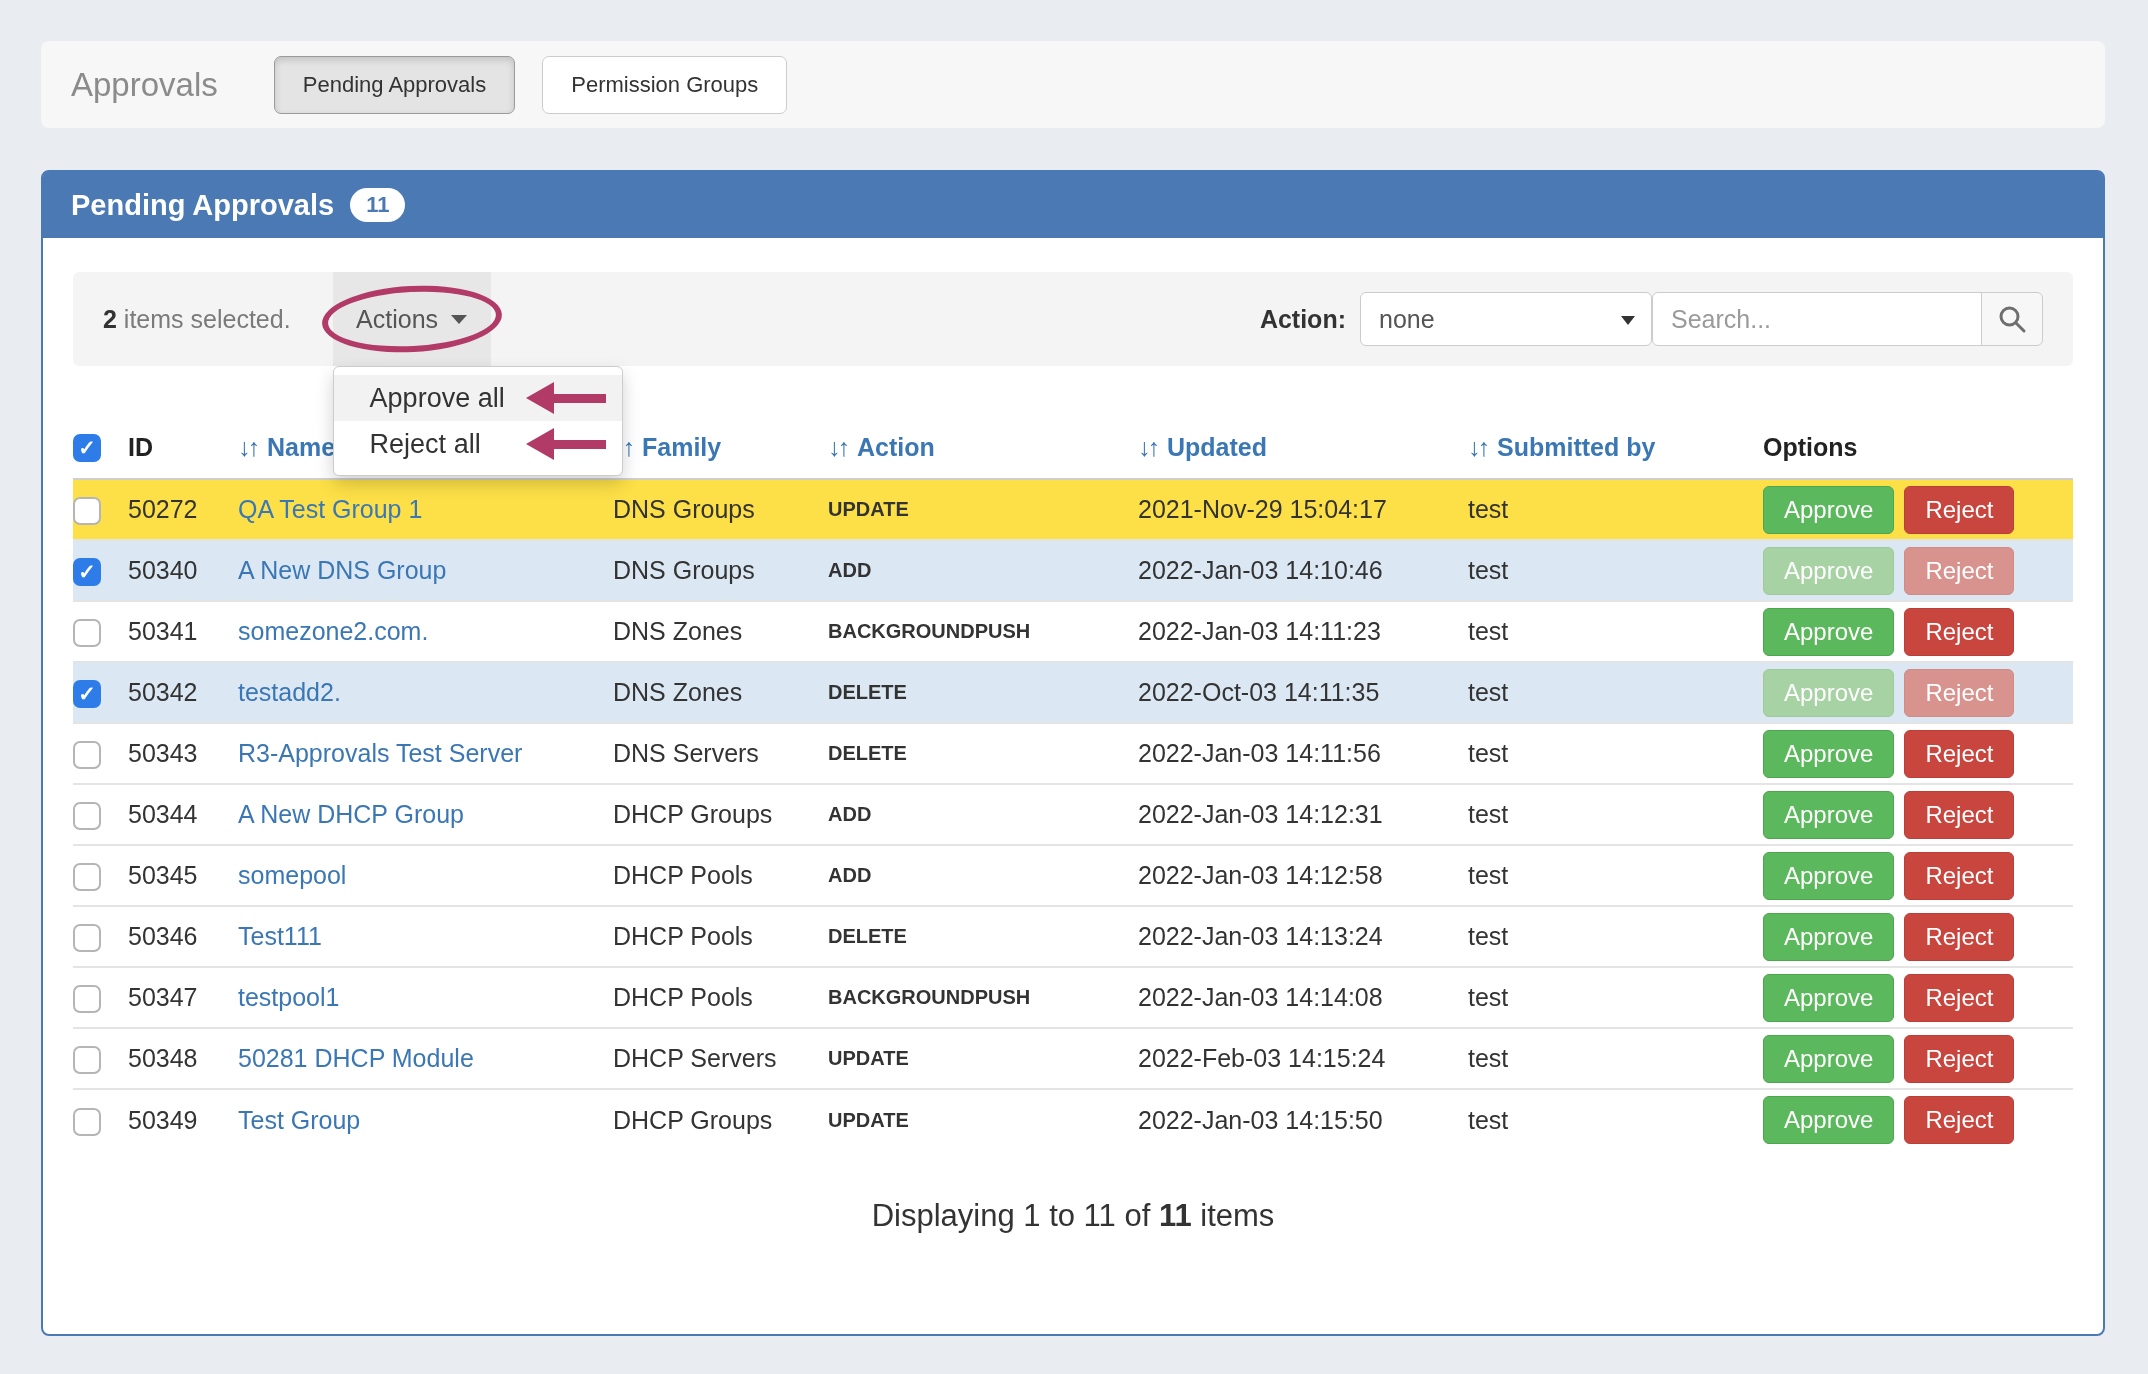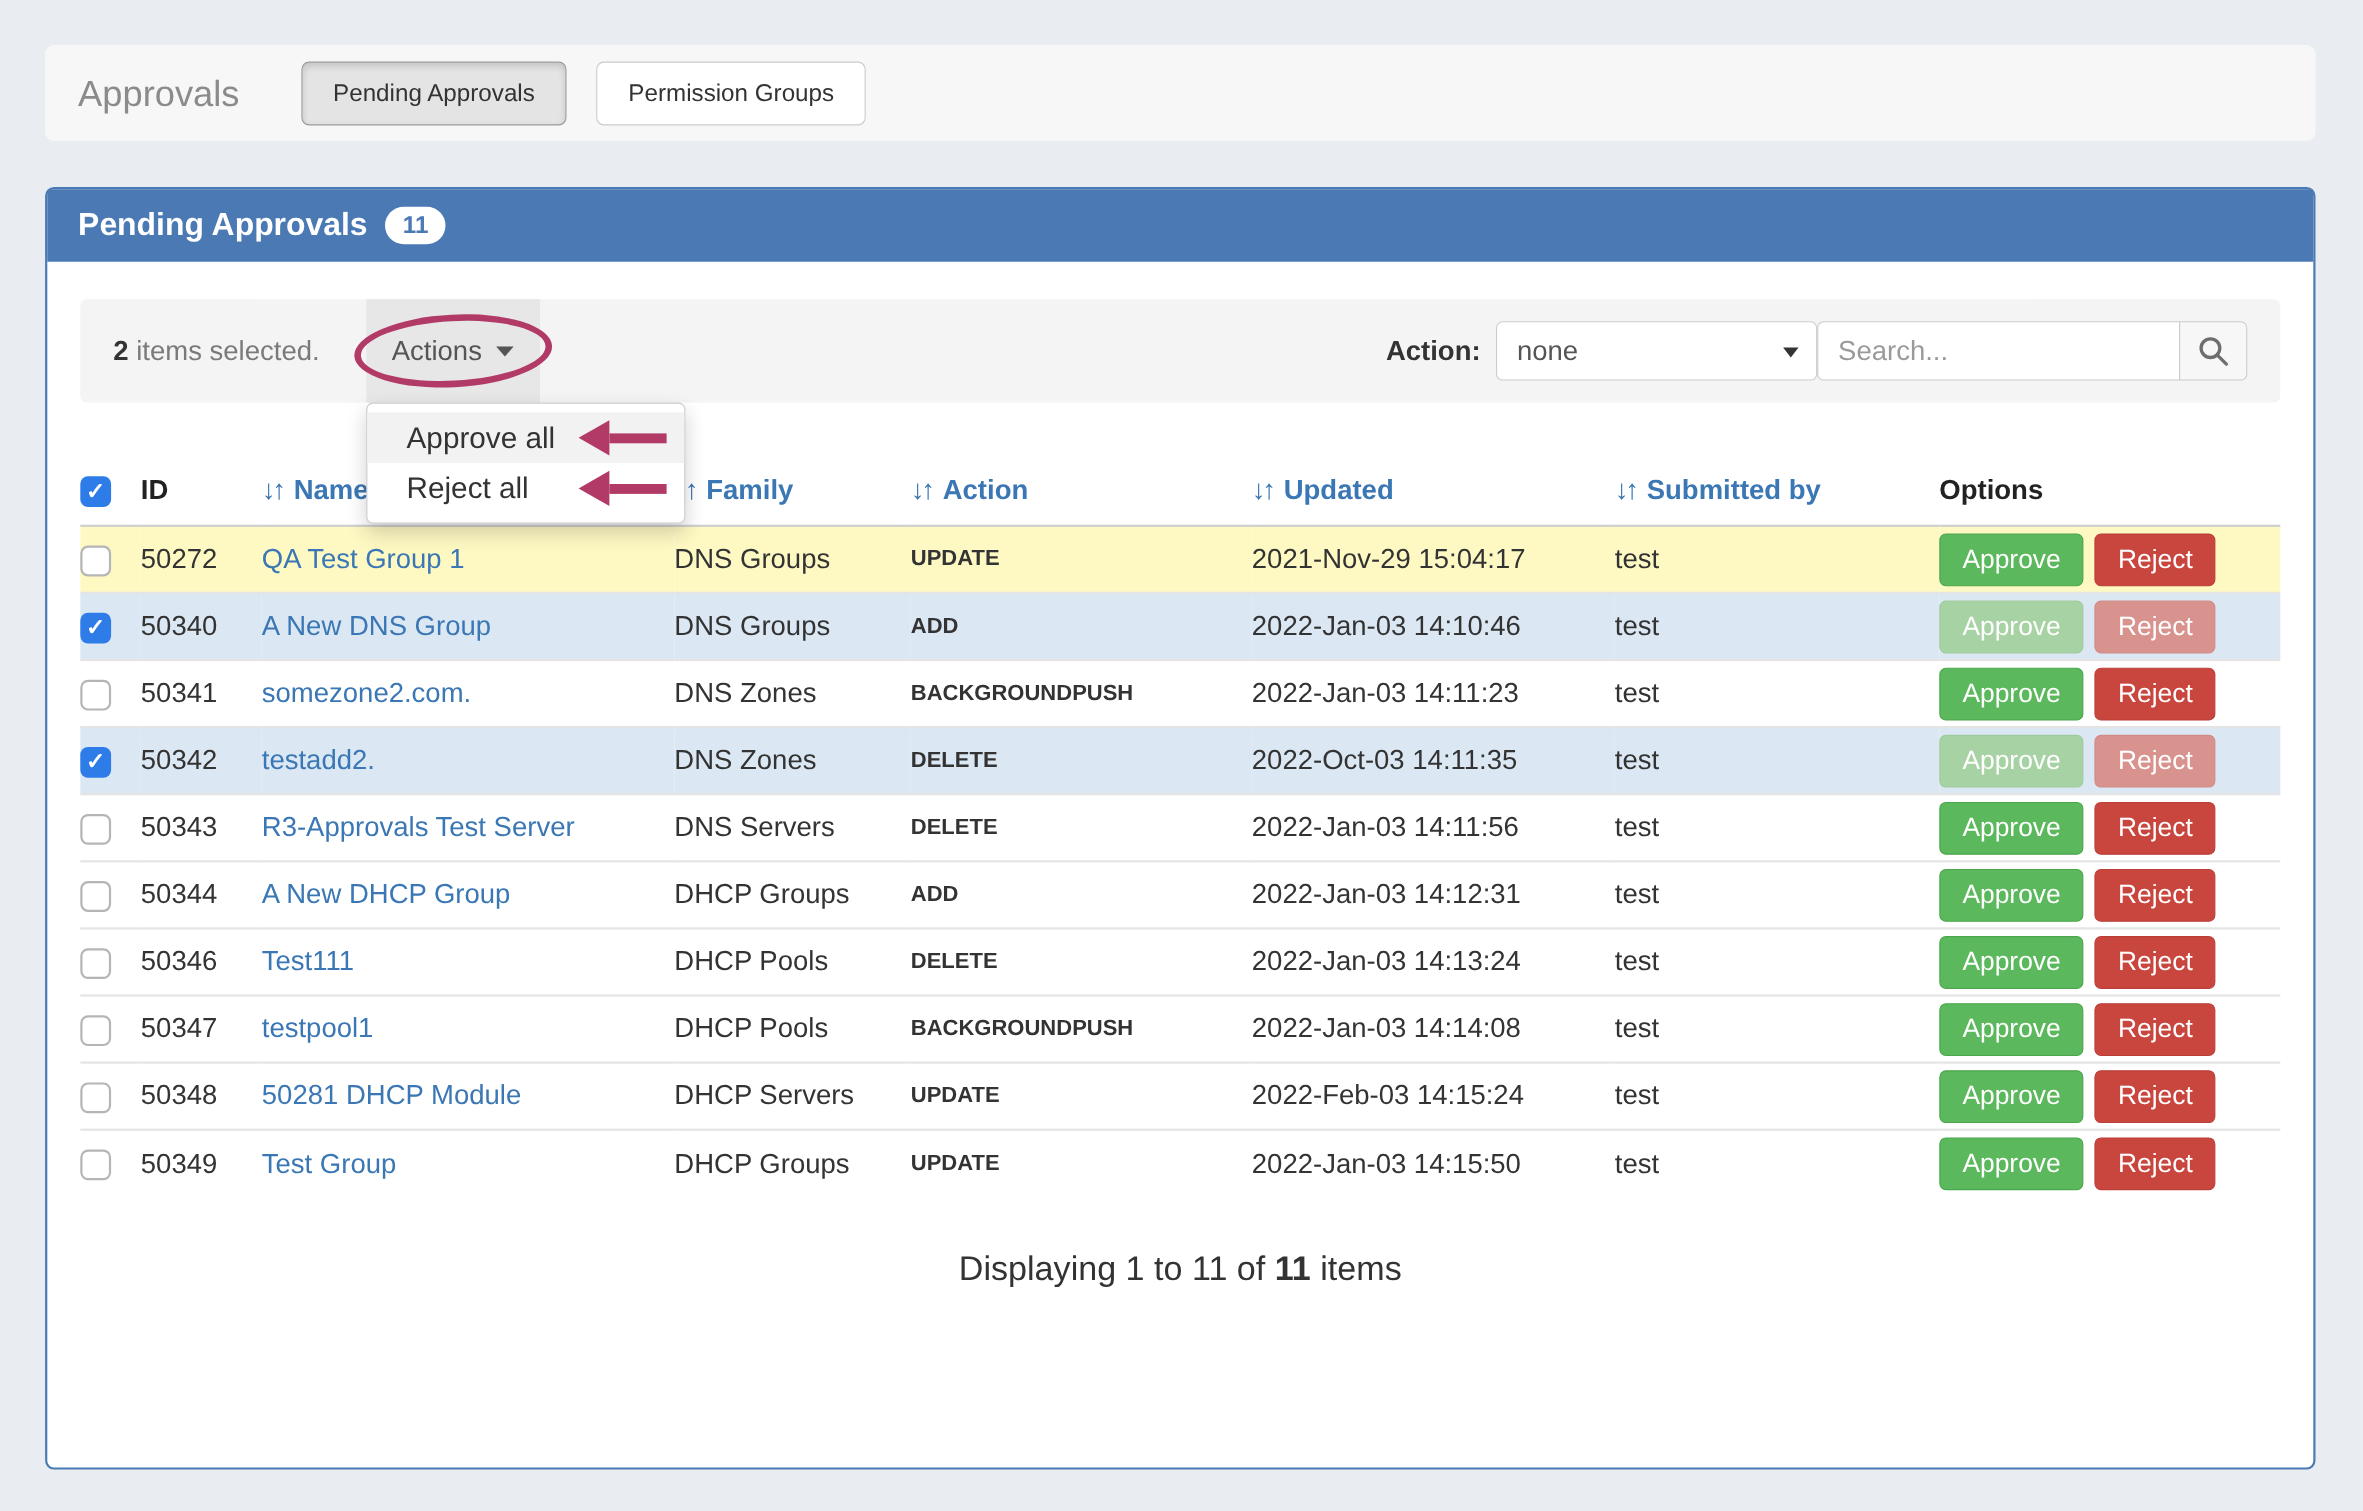--- a/index.html
+++ b/index.html
@@ -67,21 +67,21 @@
   
   table { margin-top:56px; width:100%; border-collapse:collapse; table-layout:fixed; }
   th { text-align:left; font-size:25px; color:#222; padding:10px 10px 16px 0;
     border-bottom:2px solid #cfcfcf; white-space:nowrap; }
   th.sortable { color:#3a77b4; cursor:pointer; }
   .sort-glyph { letter-spacing:-3px; margin-right:10px; font-weight:bold; }
   td { height:61px; font-size:25px; color:#333; border-top:2px solid #e4e4e4;
     padding-right:10px; vertical-align:middle; white-space:nowrap; }
   tbody tr:first-child td { border-top:none; }
   tr.selected td { background:#dbe8f4; }
-  tr.hl td { background:#fef9c3; }
+  tr.hl td { background:#fde047; }
   .cb { width:28px; height:28px; border-radius:7px; display:inline-flex; align-items:center;
     justify-content:center; cursor:pointer; vertical-align:middle; }
   .cb.unchecked { background:#fff; border:2px solid #b5b5b5; }
   .cb.checked { background:#2e7ce8; color:#fff; font-size:21px; font-weight:bold; }
   .name-link { color:#3a77b4; cursor:pointer; text-decoration:none; }
   .action-val { font-weight:bold; font-size:20px; }
   .btn { display:inline-block; border-radius:6px; font-size:24px; color:#fff;
     padding:9px 20px; cursor:pointer; border:1px solid transparent; }
   .btn.approve { background:#5cb85c; border-color:#4ca64c; }
   .btn.reject { background:#c9463f; border-color:#bb3f39; margin-left:10px; }
@@ -232,20 +232,30 @@
               <td>50344</td>
               <td><a class="name-link">A New DHCP Group</a></td>
               <td>DHCP Groups</td>
               <td class="action-val">ADD</td>
               <td>2022-Jan-03 14:12:31</td>
               <td>test</td>
               <td><span class="btn approve">Approve</span><span class="btn reject">Reject</span></td>
             </tr>
             <tr>
               <td><span class="cb unchecked"></span></td>
+              <td>50345</td>
+              <td><a class="name-link">somepool</a></td>
+              <td>DHCP Pools</td>
+              <td class="action-val">ADD</td>
+              <td>2022-Jan-03 14:12:58</td>
+              <td>test</td>
+              <td><span class="btn approve">Approve</span><span class="btn reject">Reject</span></td>
+            </tr>
+            <tr>
+              <td><span class="cb unchecked"></span></td>
               <td>50346</td>
               <td><a class="name-link">Test111</a></td>
               <td>DHCP Pools</td>
               <td class="action-val">DELETE</td>
               <td>2022-Jan-03 14:13:24</td>
               <td>test</td>
               <td><span class="btn approve">Approve</span><span class="btn reject">Reject</span></td>
             </tr>
             <tr>
               <td><span class="cb unchecked"></span></td>

